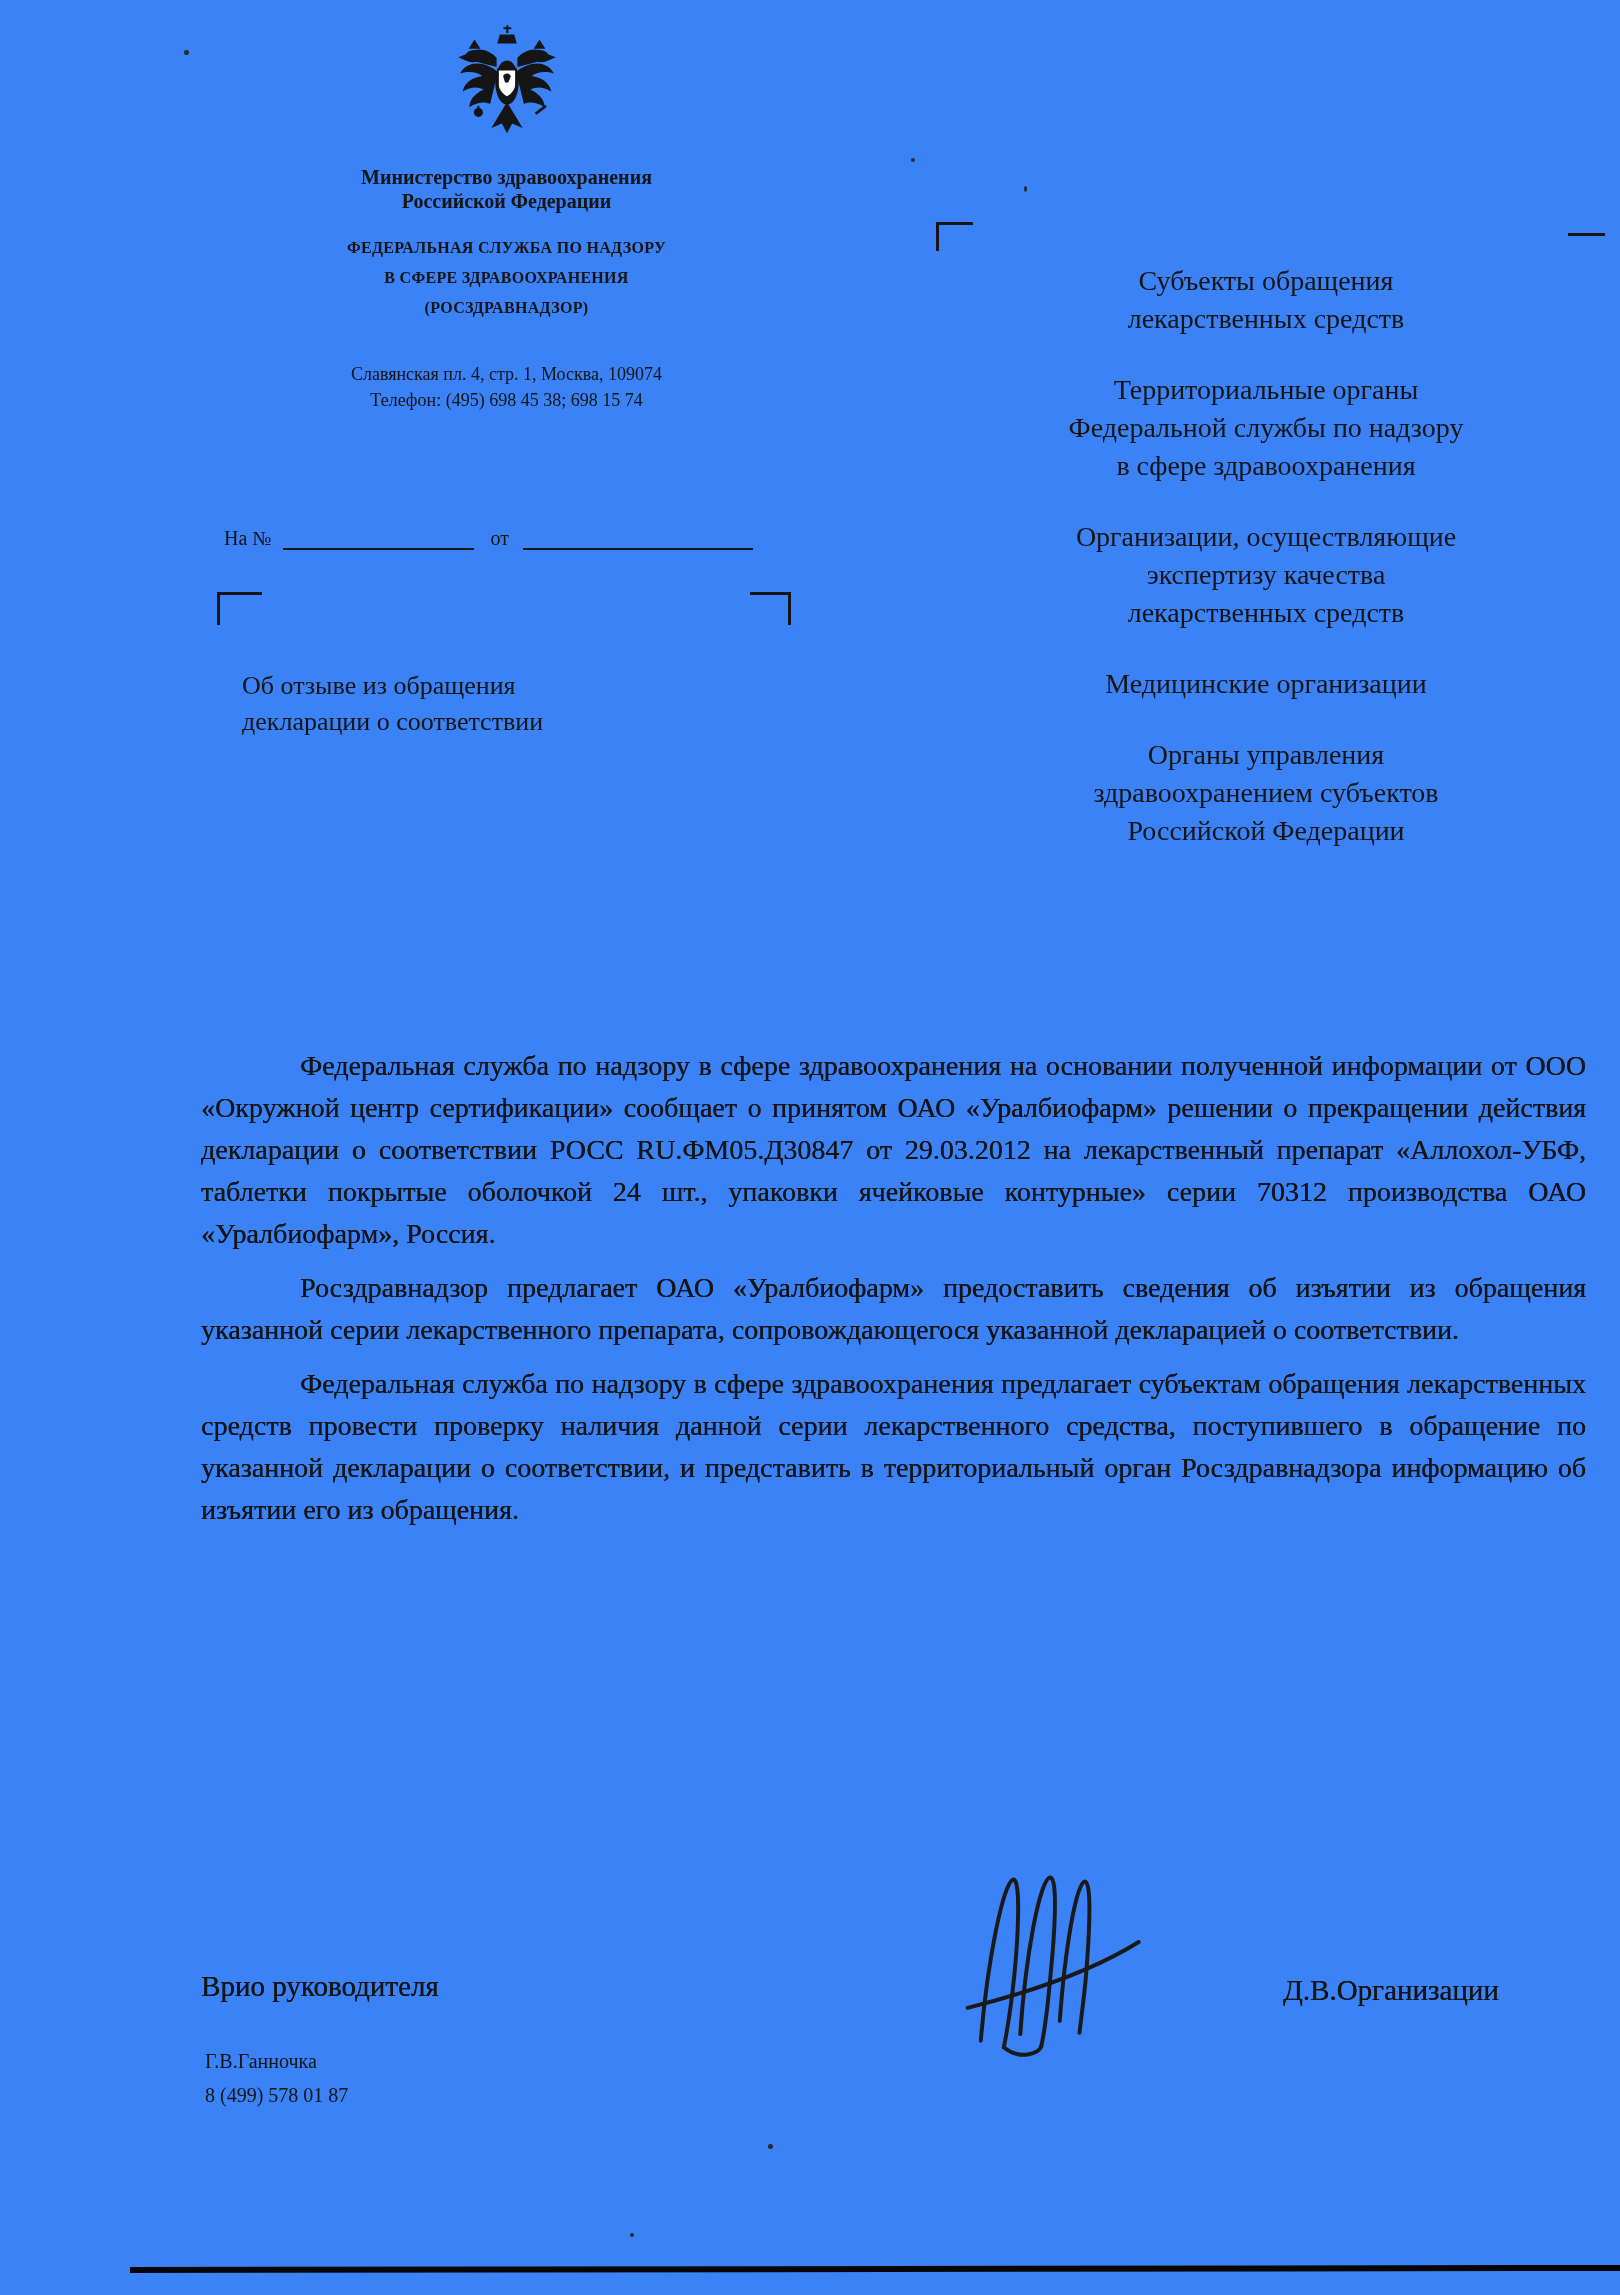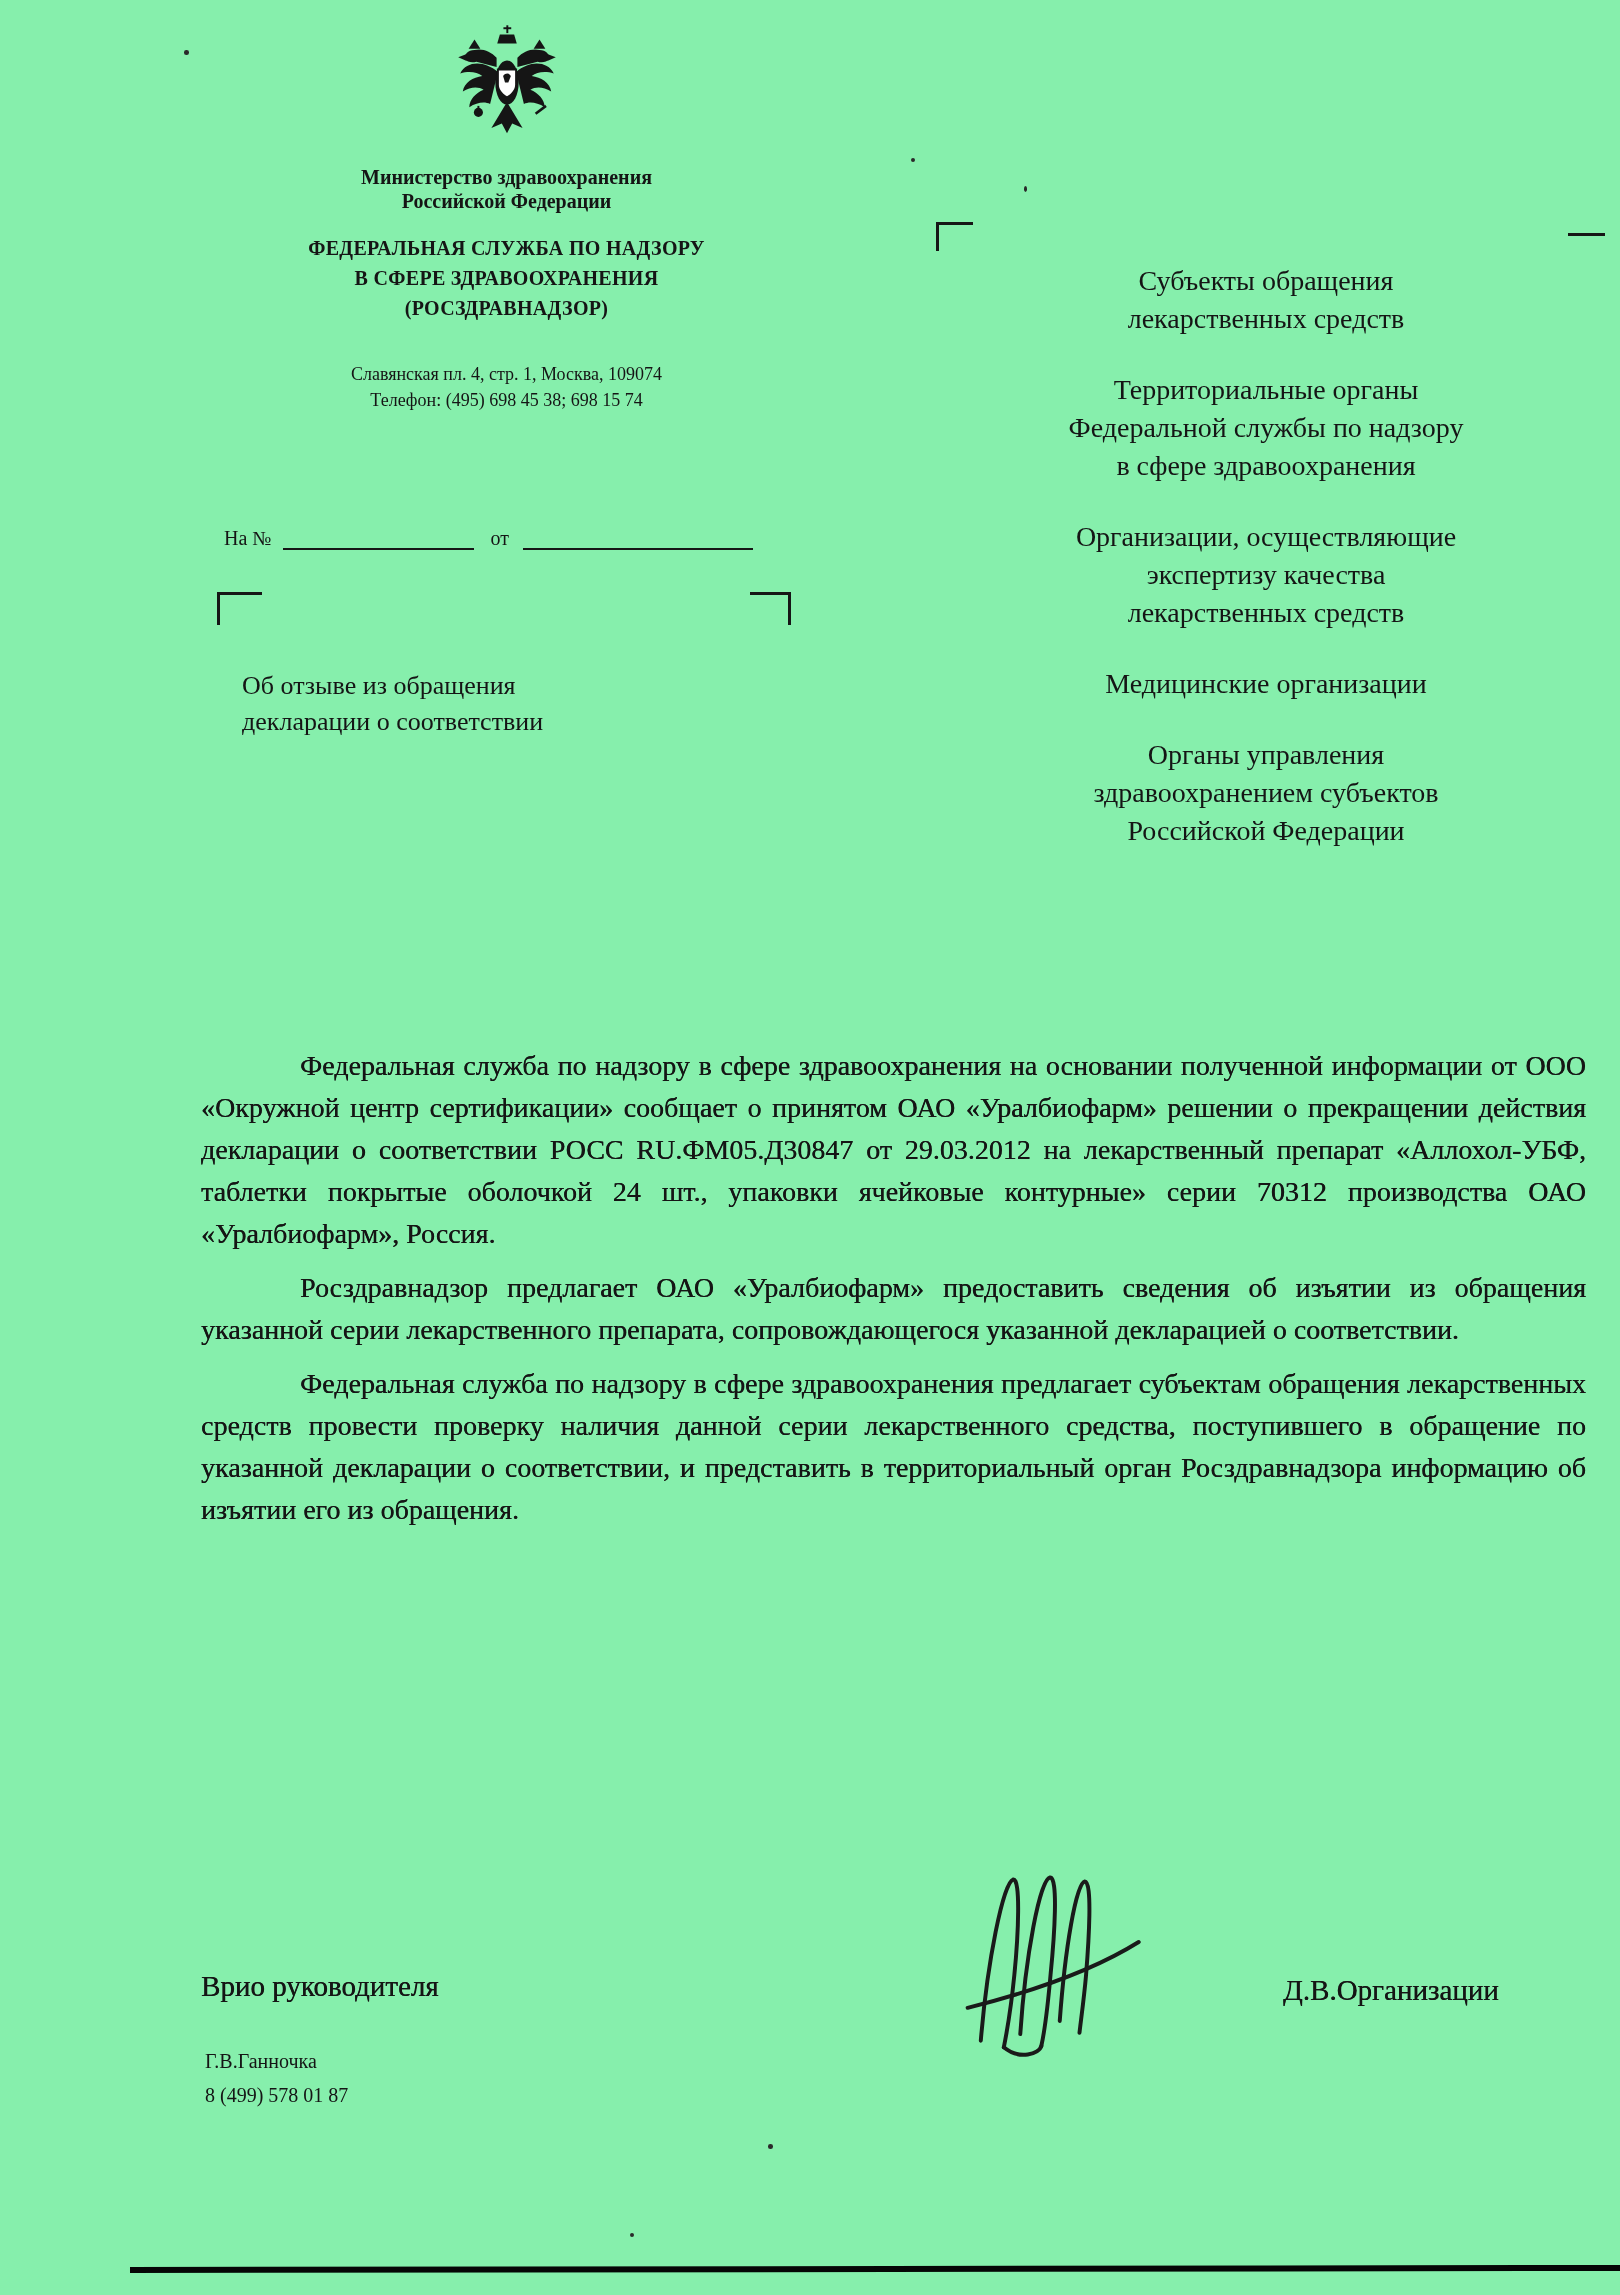--- a/index.html
+++ b/index.html
@@ -1,38 +1,38 @@
 <!DOCTYPE html>
 <html style="font-size:10.5px"><head>
 <meta charset="utf-8">
 <style>
   html, body { margin:0; padding:0; background:#e8e8e8; }
   .page {
     position:relative;
     width:1620px;
     height:2295px;
     margin:0 auto;
-    background:#86efac;
+    background:#3b82f6;
     font-family:"Liberation Serif", serif;
     color:#151515;
     overflow:hidden;
   }
 
   
   .header-left {
     position:absolute; left:151px; top:24px; width:711px;
     text-align:center;
   }
   .emblem { display:block; margin:0 auto; width:104px; height:130px; }
   .ministry {
     margin-top:10.5px; font-weight:bold; font-size:20px; line-height:24px;
     white-space:pre-line;
   }
   .service {
-    margin-top:20px; font-weight:bold; font-size:20px; line-height:30px;
+    margin-top:20px; font-weight:bold; font-size:16px; line-height:30px;
     white-space:pre-line; letter-spacing:0.3px;
   }
   .contact { margin-top:38px; font-size:18px; line-height:26px; }
 
   
   .dateline {
     position:absolute; left:197px; top:439px;
     display:flex; align-items:flex-end;
   }
   .hw {

